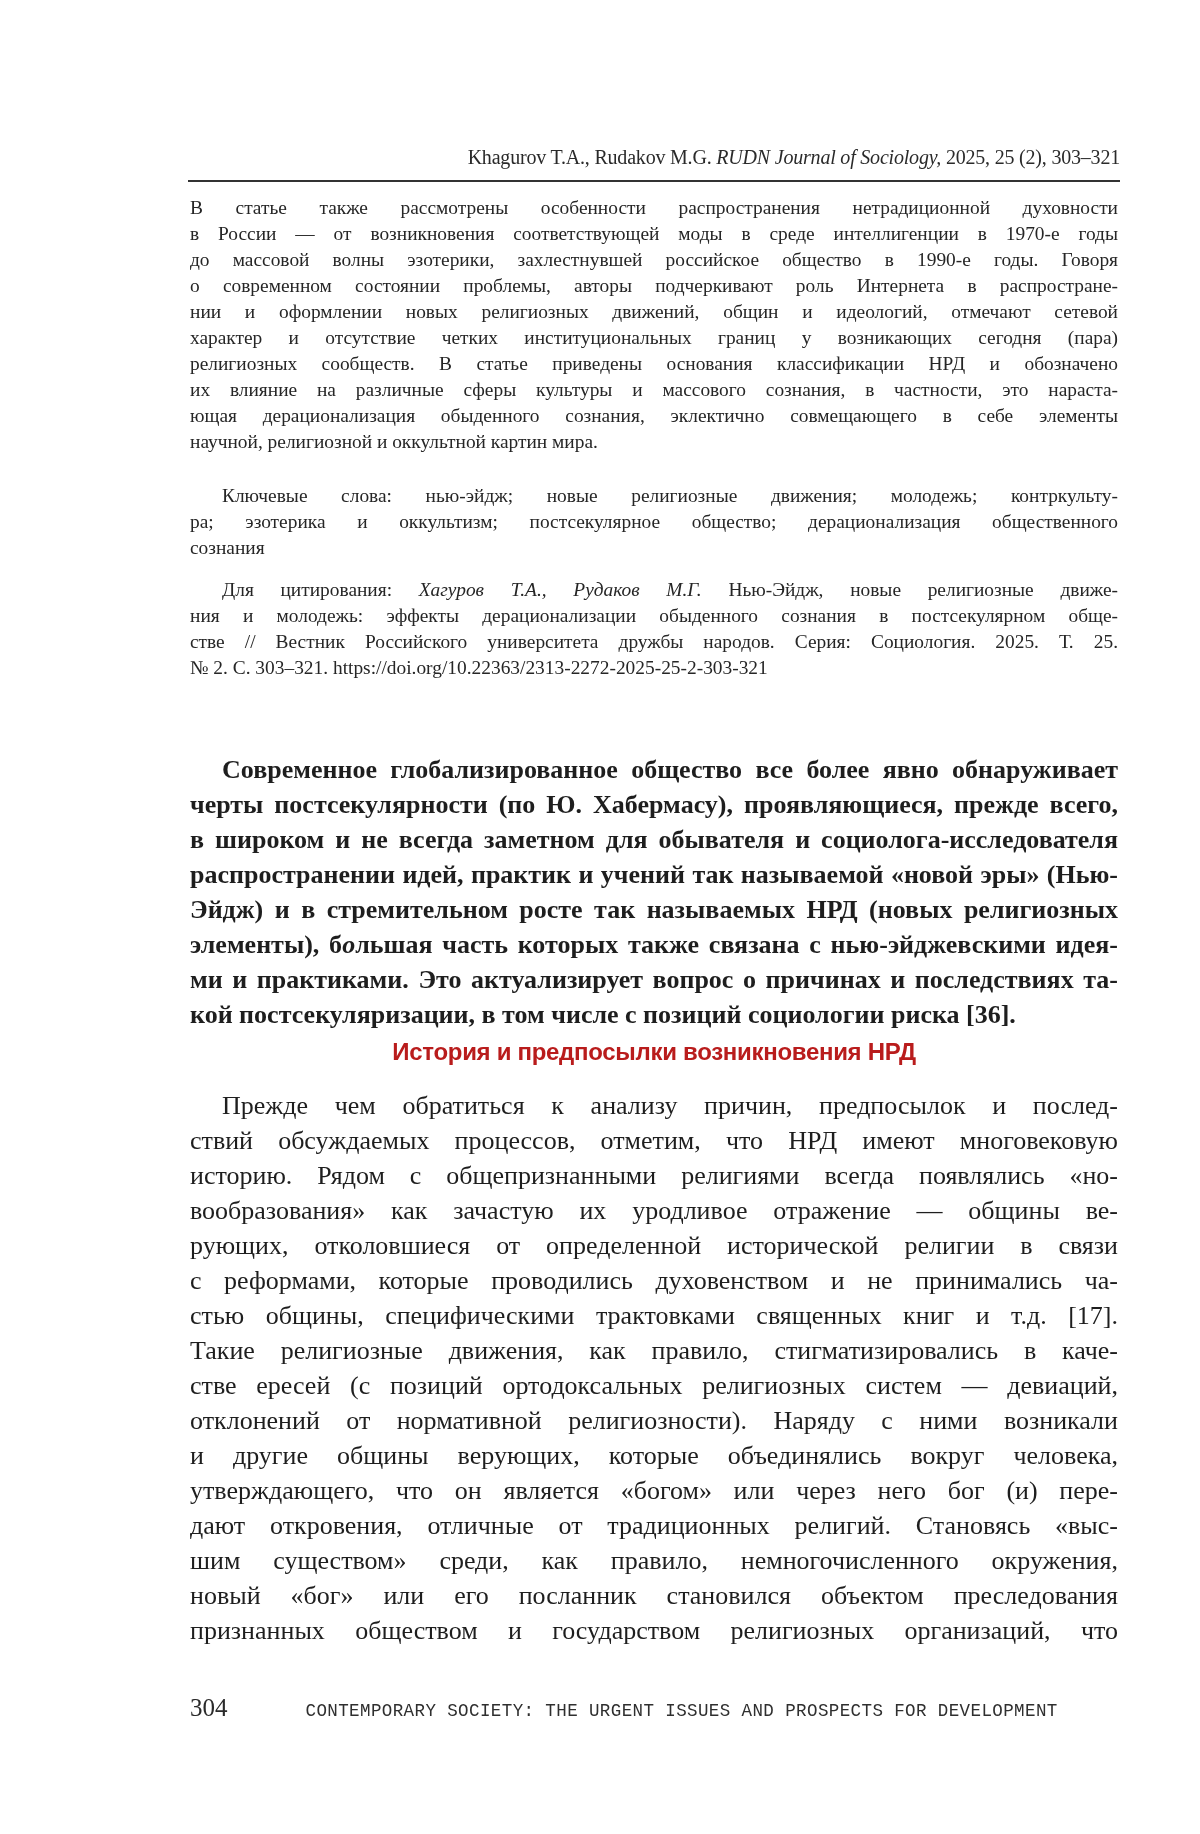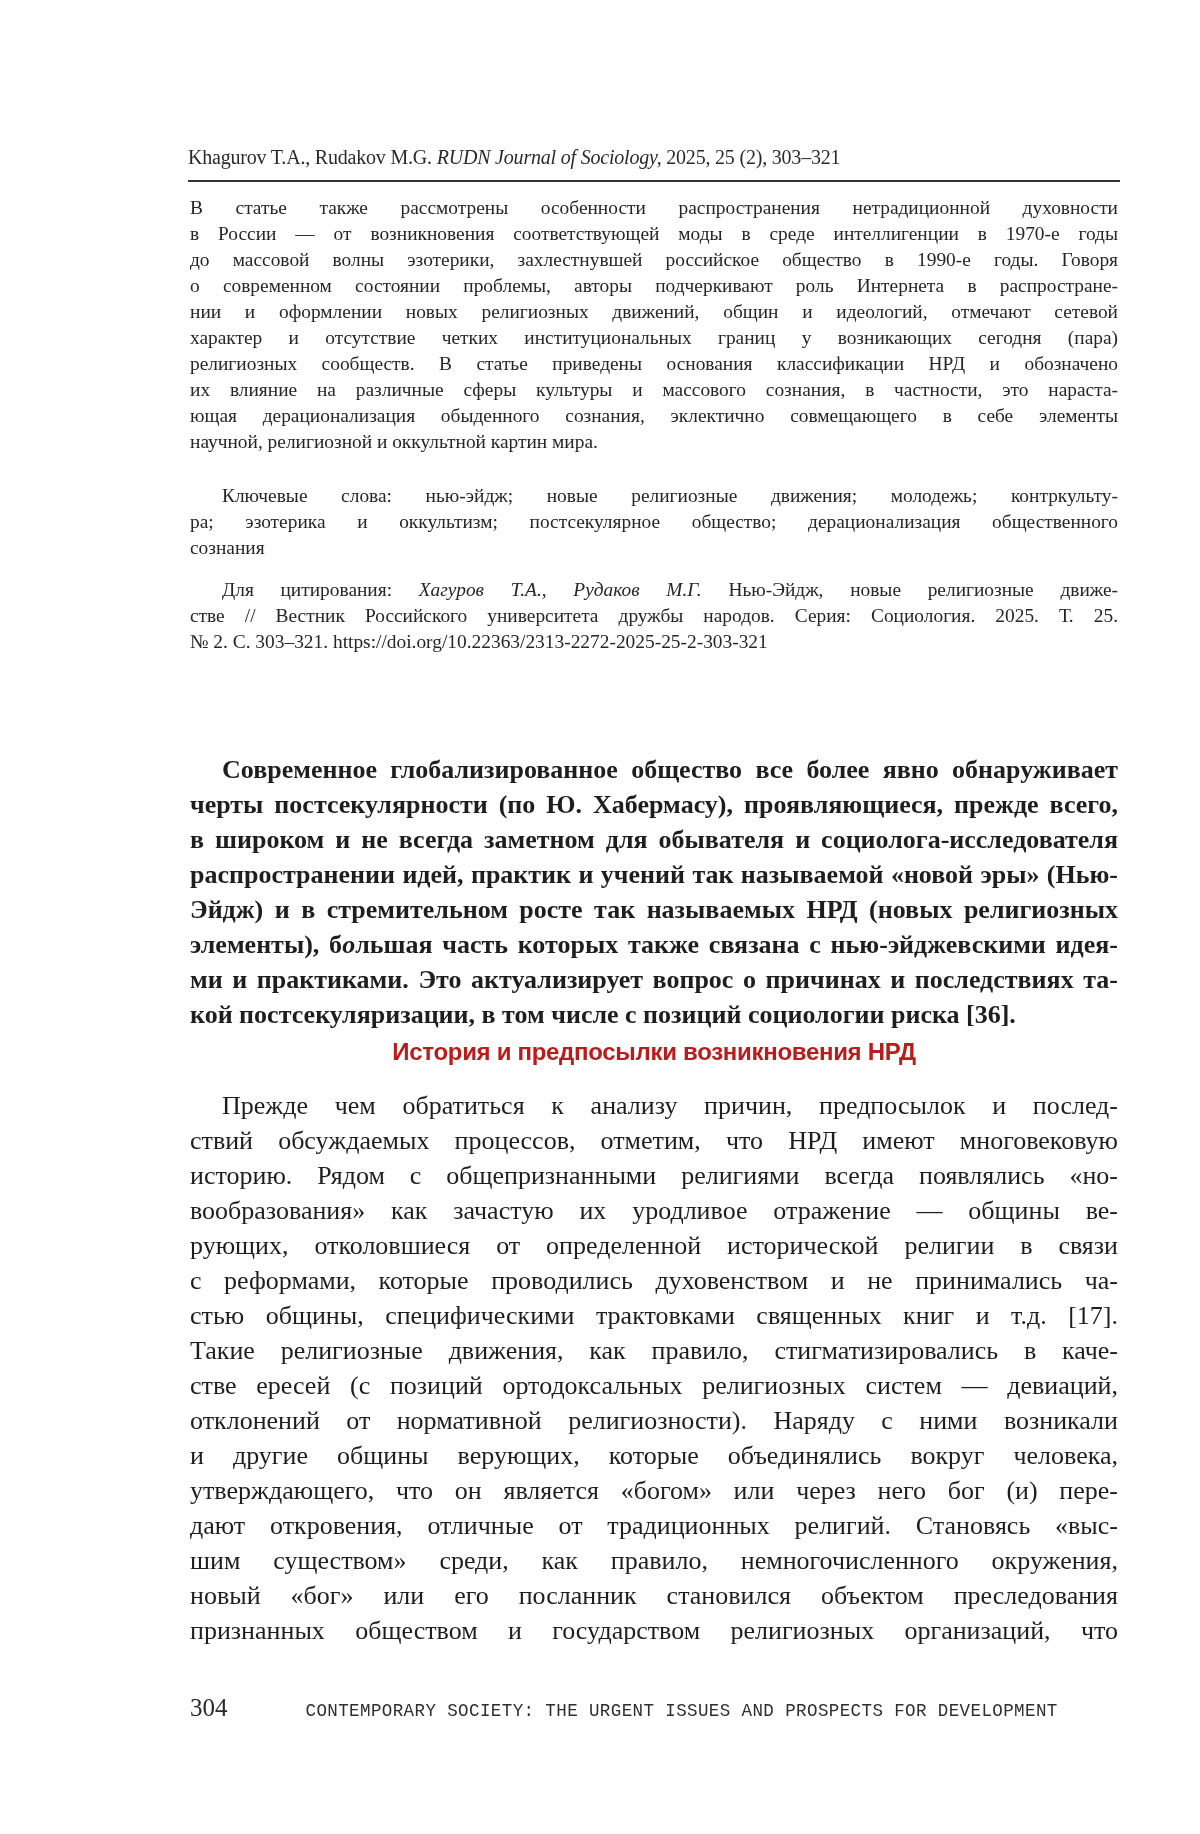--- a/index.html
+++ b/index.html
@@ -1,21 +1,21 @@
 <!DOCTYPE html>
 <html><head>
 <meta charset="utf-8">
 <style>
   html, body { margin: 0; padding: 0; background: #ffffff; }
   body { width: 1200px; height: 1834px; position: relative; overflow: hidden;
          font-family: "Liberation Serif", "DejaVu Serif", serif; color: #1e1e1e; }
   .page { position: absolute; left: 0; top: 0; width: 1200px; height: 1834px; }
 
   .running-head { position: absolute; left: 188px; width: 932px; top: 146px;
-                  text-align: left; font-size: 20px; letter-spacing: -0.2px; color: #2a2a2a; }
+                  text-align: right; font-size: 20px; letter-spacing: -0.2px; color: #2a2a2a; }
   .running-head i { font-style: italic; }
   .head-rule { position: absolute; left: 188px; width: 932px; top: 180px;
                height: 0; border-top: 2.5px solid #333; }
 
   .abs-block { position: absolute; left: 190px; width: 928px; font-size: 19.4px; color: #262626; }
   .abs-line { height: 26px; line-height: 26px; white-space: nowrap; text-align: justify;
               text-align-last: justify; }
   .abs-line.last { text-align-last: left; }
   .abs-line.indent { padding-left: 32px; }
   .abs-line b { font-weight: normal; }
@@ -63,20 +63,21 @@
   </div>
 
   <div class="abs-block" style="top:483px;">
     <div class="abs-line indent"><b>Ключевые слова:</b><span> нью-эйдж; новые религиозные движения; молодежь; контркульту-</span></div>
     <div class="abs-line">ра; эзотерика и оккультизм; постсекулярное общество; дерационализация общественного</div>
     <div class="abs-line last">сознания</div>
   </div>
 
   <div class="abs-block" style="top:577px;">
     <div class="abs-line indent"><b>Для цитирования:</b><i> Хагуров Т.А., Рудаков М.Г.</i><span> Нью-Эйдж, новые религиозные движе-</span></div>
+    <div class="abs-line">ния и молодежь: эффекты дерационализации обыденного сознания в постсекулярном обще-</div>
     <div class="abs-line">стве // Вестник Российского университета дружбы народов. Серия: Социология. 2025. Т. 25.</div>
     <div class="abs-line last">№ 2. С. 303–321. https://doi.org/10.22363/2313-2272-2025-25-2-303-321</div>
   </div>
 
   <div class="body-block" style="top:752px;font-weight:bold;">
     <div class="body-line indent">Современное глобализированное общество все более явно обнаруживает</div>
     <div class="body-line">черты постсекулярности (по Ю. Хабермасу), проявляющиеся, прежде всего,</div>
     <div class="body-line">в широком и не всегда заметном для обывателя и социолога-исследователя</div>
     <div class="body-line">распространении идей, практик и учений так называемой «новой эры» (Нью-</div>
     <div class="body-line">Эйдж) и в стремительном росте так называемых НРД (новых религиозных</div>

